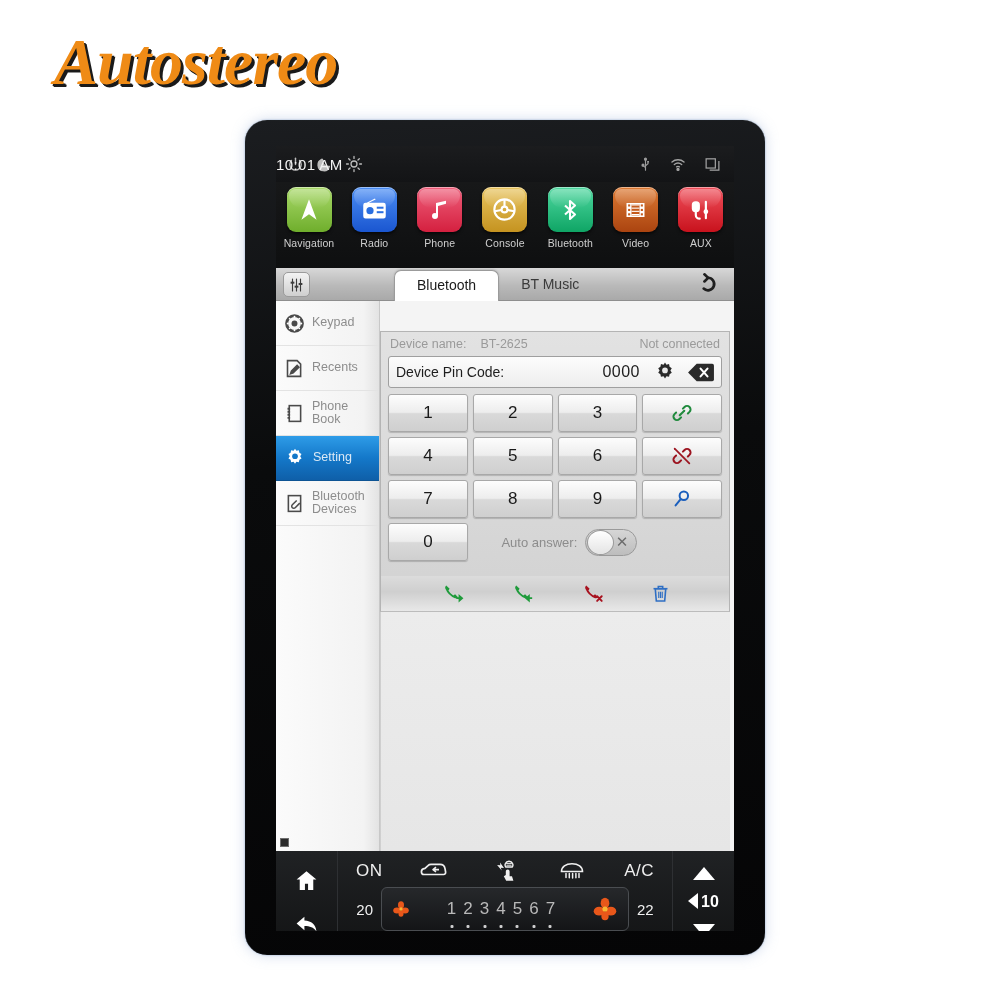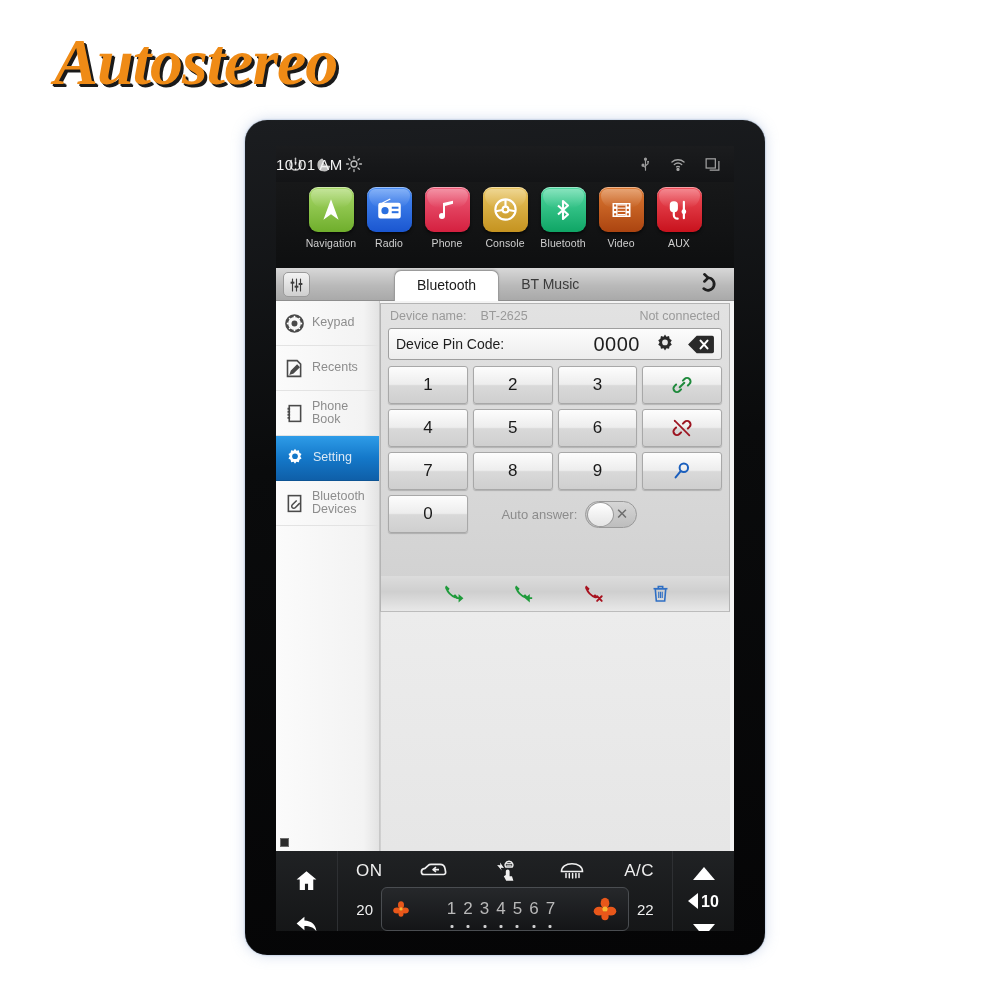--- a/index.html
+++ b/index.html
@@ -49,21 +49,21 @@
     position: absolute; left: 0; right: 0; text-align: left;
     color: #f2f2f2; font-size: 15px; letter-spacing: .4px;
   }
   .ic { display:inline-block; line-height:0; }
   .ic svg { display:block; }
 
   
   .dock {
     height: 86px; width: 100%;
     background: linear-gradient(180deg,#171819 0%, #0e0f10 100%);
-    display: flex; justify-content: center; align-items: flex-start;
+    display: flex; justify-content: space-between; align-items: flex-start;
     padding: 5px 4px 0 4px;
   }
   .dock-item { width: 58px; text-align: center; }
   .dock-icon {
     width: 45px; height: 45px; margin: 0 auto;
     border-radius: 9px; position: relative;
     display: flex; align-items: center; justify-content: center;
     box-shadow: inset 0 1px 0 rgba(255,255,255,.45), 0 2px 3px rgba(0,0,0,.6);
   }
   .dock-icon::after{
@@ -127,41 +127,41 @@
     color:#dbe9f5; border-bottom-color:#0d5494;
   }
   .side-item .lbl { max-width: 60px; }
   .sb-marker{
     position:absolute; left:4px; bottom:4px; width:9px; height:9px;
     background:#2b2b2b; border:1px solid #6e6e6e;
   }
 
   
   .panel {
-    position:absolute; left: 104px; top: 2px; right: 4px;
+    position:absolute; left: 104px; top: 30px; right: 4px;
     height: 278px;
     background: linear-gradient(180deg,#e2e2e2,#d2d2d2);
     border: 1px solid #b4b4b4;
   }
   .panel-head {
     display:flex; align-items:center; height:24px;
     font-size: 12.5px; color:#9a9a9a; padding: 0 9px;
   }
   .panel-head .dn { margin-right: 14px; }
   .panel-head .dv { color:#9a9a9a; }
   .panel-head .st { margin-left:auto; }
 
   .pin-row {
     margin: 0 7px; height: 32px;
     background: linear-gradient(180deg,#fcfcfc,#ededed);
     border: 1px solid #9f9f9f; border-radius: 3px;
     display:flex; align-items:center; padding: 0 7px;
   }
   .pin-label { font-size: 14px; color:#1d1d1d; }
-  .pin-val { margin-left:auto; font-size: 20px; color:#1d1d1d; letter-spacing:.5px; }
+  .pin-val { margin-left:auto; font-size: 16px; color:#1d1d1d; letter-spacing:.5px; }
   .pin-gear { margin-left: 14px; }
   .pin-del  { margin-left: 12px; }
 
   .keys {
     position:absolute; left:7px; right:7px; top:62px;
     display:grid; grid-template-columns: repeat(3, 1fr) 1fr;
     grid-auto-rows: 38px; gap: 5px;
   }
   .key {
     background: linear-gradient(180deg,#fdfdfd 0%, #ededed 48%, #d9d9d9 52%, #cfcfcf 100%);

